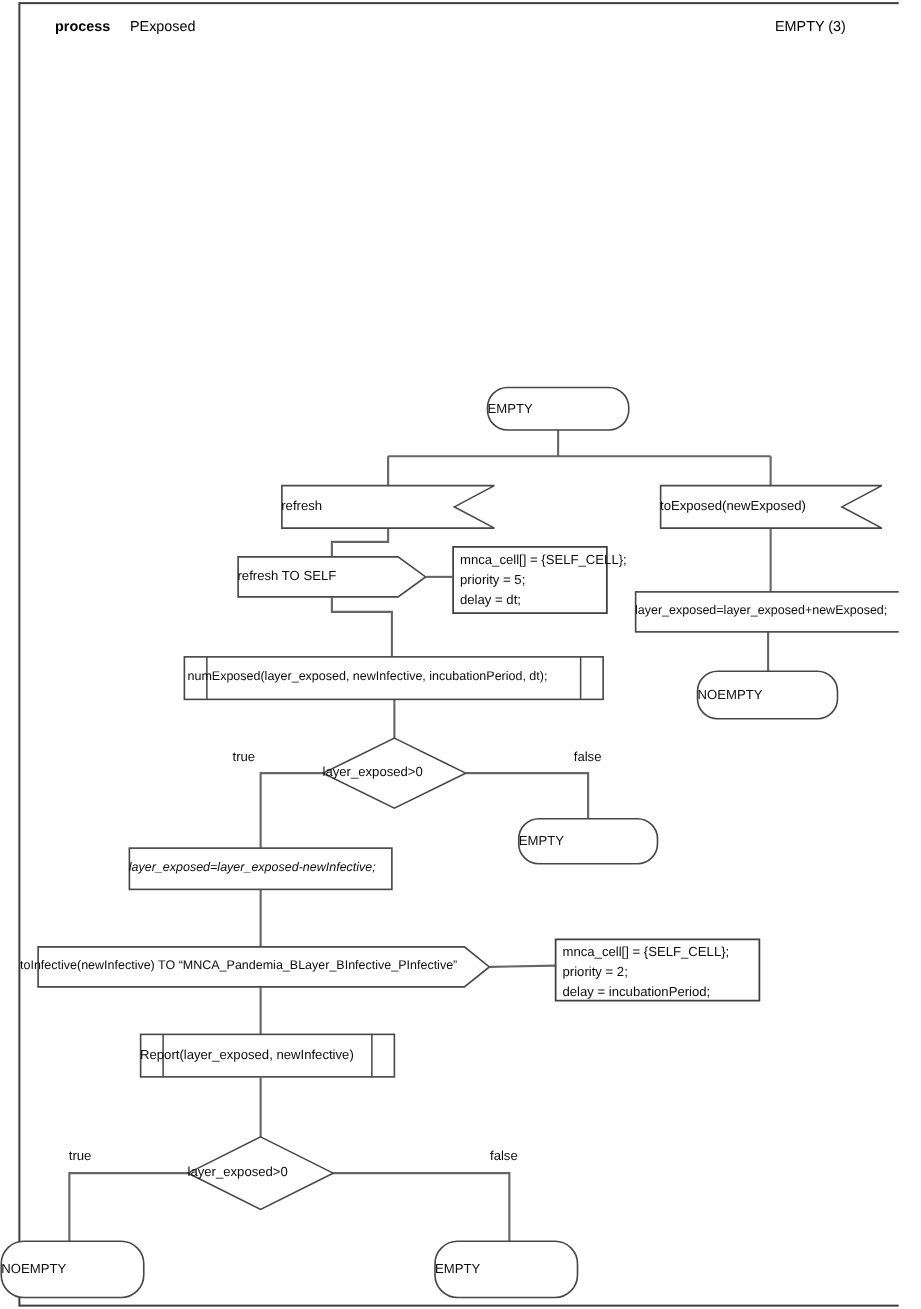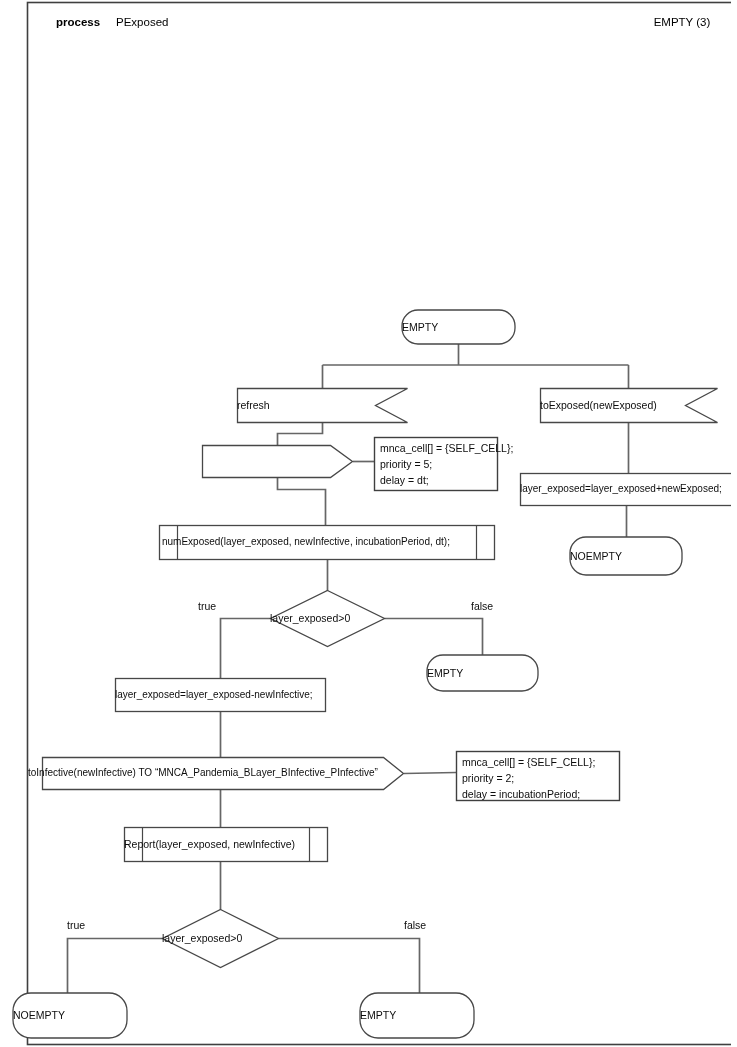--- a/index.html
+++ b/index.html
@@ -1,17 +1,17 @@
 <!DOCTYPE html>
 <html><head>
 <meta charset="utf-8">
 <style>
   html,body{margin:0;padding:0;background:#fff;}
   .page{position:relative;width:719px;height:1047px;background:#fff;
-        font-family:"Liberation Sans", sans-serif;color:#000;overflow:hidden;margin-left:12px;}
+        font-family:"Liberation Sans", sans-serif;color:#000;overflow:hidden;}
   .page svg{position:absolute;left:0;top:0;}
   .frame{fill:none;stroke:#3f3f3f;stroke-width:1.6;}
   .conn{fill:none;stroke:#666666;stroke-width:1.7;}
   .shape{fill:#ffffff;stroke:#474747;stroke-width:1.3;}
   .cbox{fill:#ffffff;stroke:#3f3f3f;stroke-width:1.4;}
   .inner{fill:none;stroke:#474747;stroke-width:1.2;}
   .lbl{position:absolute;font-size:10.5px;color:#0d0d0d;text-align:left;white-space:nowrap;}
   .cmt{position:absolute;font-size:10.5px;color:#0d0d0d;white-space:nowrap;height:16px;line-height:16px;}
   .hdr{position:absolute;font-size:11.5px;color:#000;white-space:nowrap;}
 </style>
@@ -62,43 +62,44 @@
 
     <polygon class="shape" points="315.5,590.5 372.5,618.5 315.5,646.5 258.5,618.5"></polygon>
     <polygon class="shape" points="208.5,909.5 266.5,938.5 208.5,967.5 150.5,938.5"></polygon>
 
     <rect class="cbox" x="362.5" y="437.5" width="123" height="53"></rect>
     <rect class="cbox" x="444.5" y="751.5" width="163" height="49"></rect>
   </svg>
 
   <div class="hdr" style="left:44px;top:16px;font-weight:bold;">process</div>
   <div class="hdr" style="left:104px;top:16px;">PExposed</div>
-  <div class="hdr" style="left:620px;top:16px;width:100px;text-align:center;">EMPTY (3)</div>
+  <div class="hdr" style="left:620px;top:16px;width:100px;text-align:left;">EMPTY (3)</div>
 
   <div class="lbl" style="left:390px;top:310px;width:113px;line-height:34px;">EMPTY</div>
 
   <div class="lbl" style="left:225px;top:388px;width:138px;line-height:34px;">refresh</div>
   <div class="lbl" style="left:528px;top:388px;width:146px;line-height:34px;">toExposed(newExposed)</div>
 
+  <div class="lbl" style="left:190px;top:445px;width:129px;line-height:32px;">refresh TO SELF</div>
 
   <div class="cmt" style="left:368px;top:440px;">mnca_cell[] = {SELF_CELL};</div>
   <div class="cmt" style="left:368px;top:456px;">priority = 5;</div>
   <div class="cmt" style="left:368px;top:472px;">delay = dt;</div>
 
   <div class="lbl" style="left:508px;top:473px;width:212px;line-height:32px;font-size:10px;">layer_exposed=layer_exposed+newExposed;</div>
   <div class="lbl" style="left:558px;top:537px;width:112px;line-height:38px;">NOEMPTY</div>
 
   <div class="lbl" style="left:150px;top:525px;width:330px;line-height:34px;font-size:10px;">numExposed(layer_exposed, newInfective, incubationPeriod, dt);</div>
 
   <div class="lbl" style="left:258px;top:601px;width:114px;line-height:35px;">layer_exposed&gt;0</div>
   <div class="lbl" style="left:186px;top:600px;">true</div>
   <div class="lbl" style="left:459px;top:600px;">false</div>
 
   <div class="lbl" style="left:415px;top:655px;width:111px;line-height:36px;">EMPTY</div>
-  <div class="lbl" style="left:103px;top:678px;width:210px;line-height:33px;font-size:10px;">layer_exposed=layer_exposed-newInfective;</div>
+  <div class="lbl" style="left:103px;top:678px;width:210px;line-height:33px;font-size:10px;font-style:italic;">layer_exposed=layer_exposed-newInfective;</div>
 
   <div class="lbl" style="left:16px;top:757px;width:372px;line-height:32px;font-size:10px;">toInfective(newInfective) TO “MNCA_Pandemia_BLayer_BInfective_PInfective”</div>
 
   <div class="cmt" style="left:450px;top:754px;">mnca_cell[] = {SELF_CELL};</div>
   <div class="cmt" style="left:450px;top:770px;">priority = 2;</div>
   <div class="cmt" style="left:450px;top:786px;text-align:right;">delay = incubationPeriod;</div>
 
   <div class="lbl" style="left:112px;top:827px;width:203px;line-height:34px;">Report(layer_exposed, newInfective)</div>
 
   <div class="lbl" style="left:150px;top:921px;width:117px;line-height:35px;">layer_exposed&gt;0</div>

